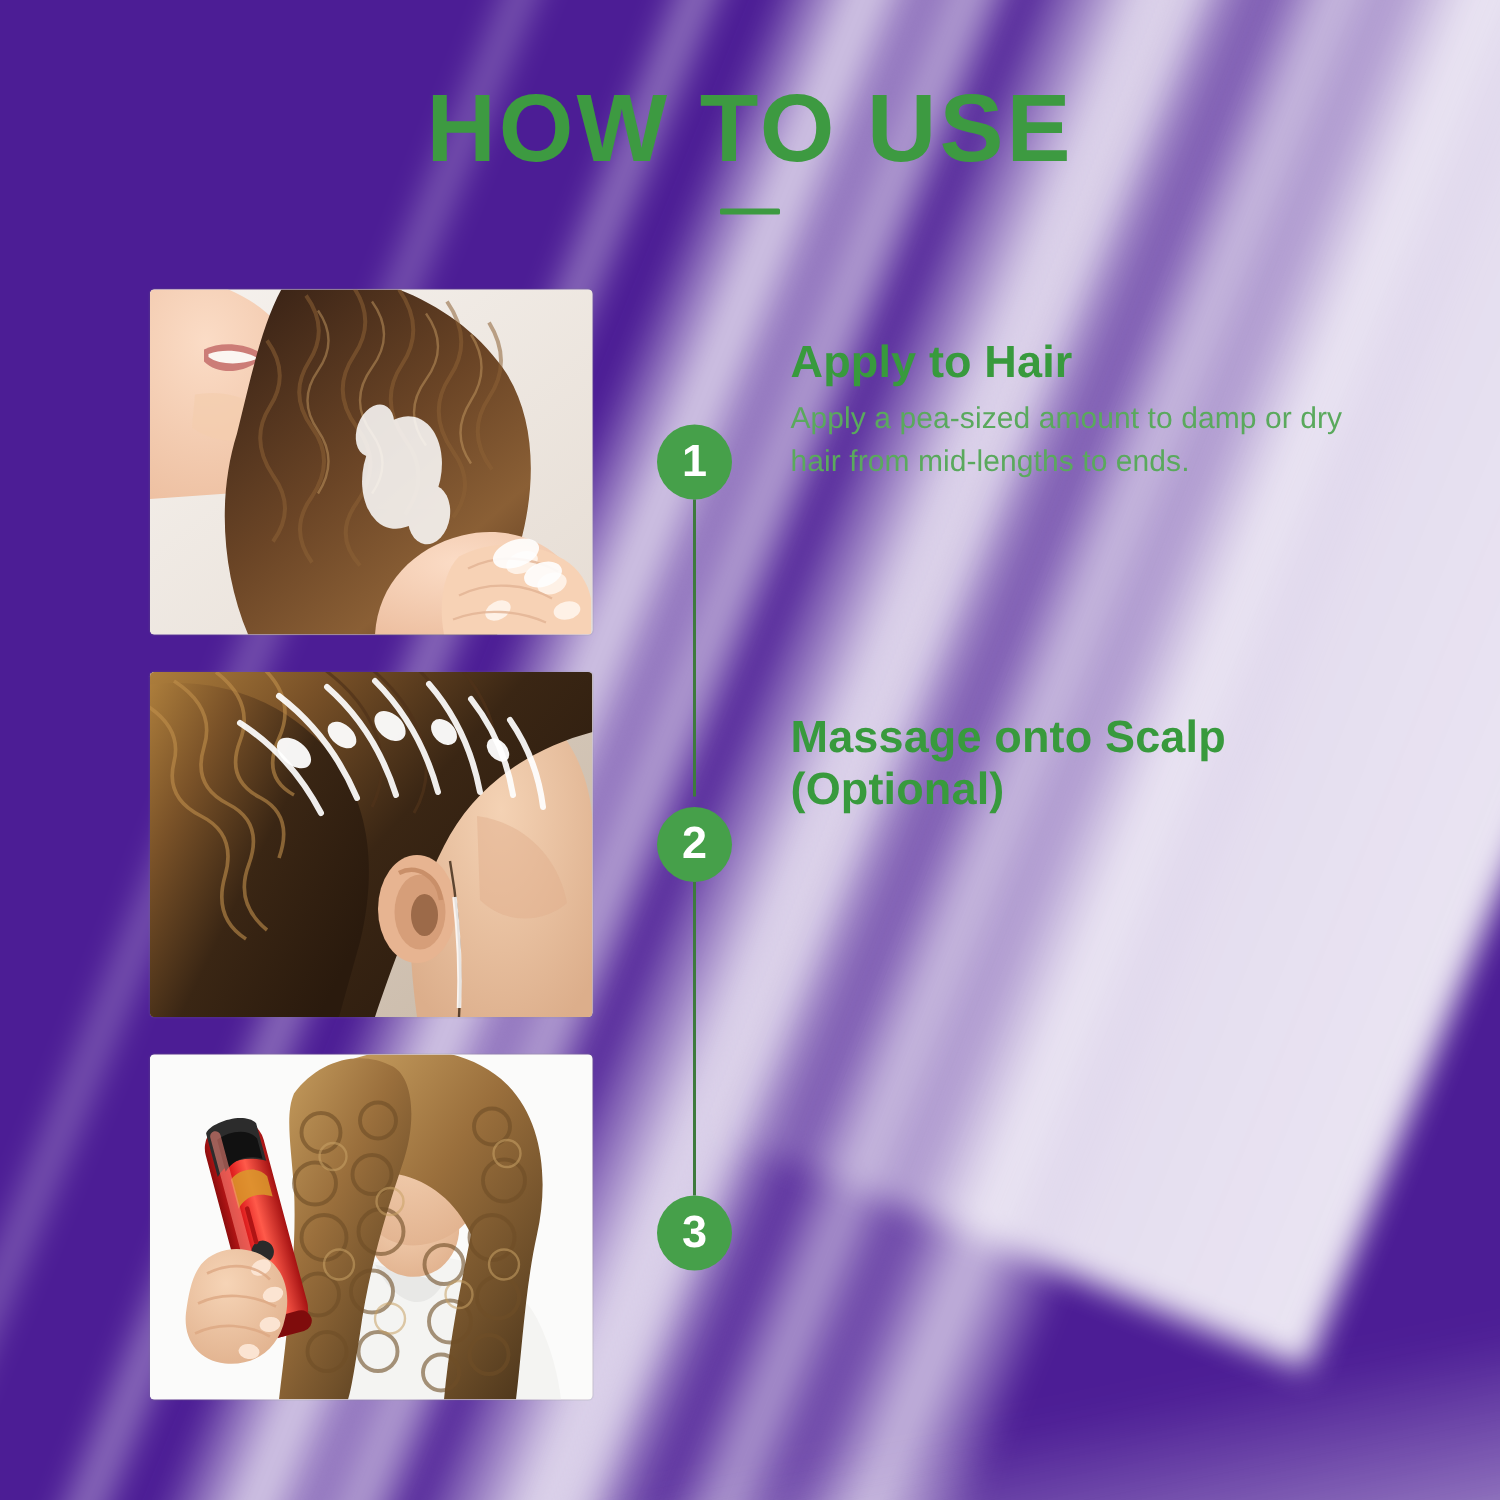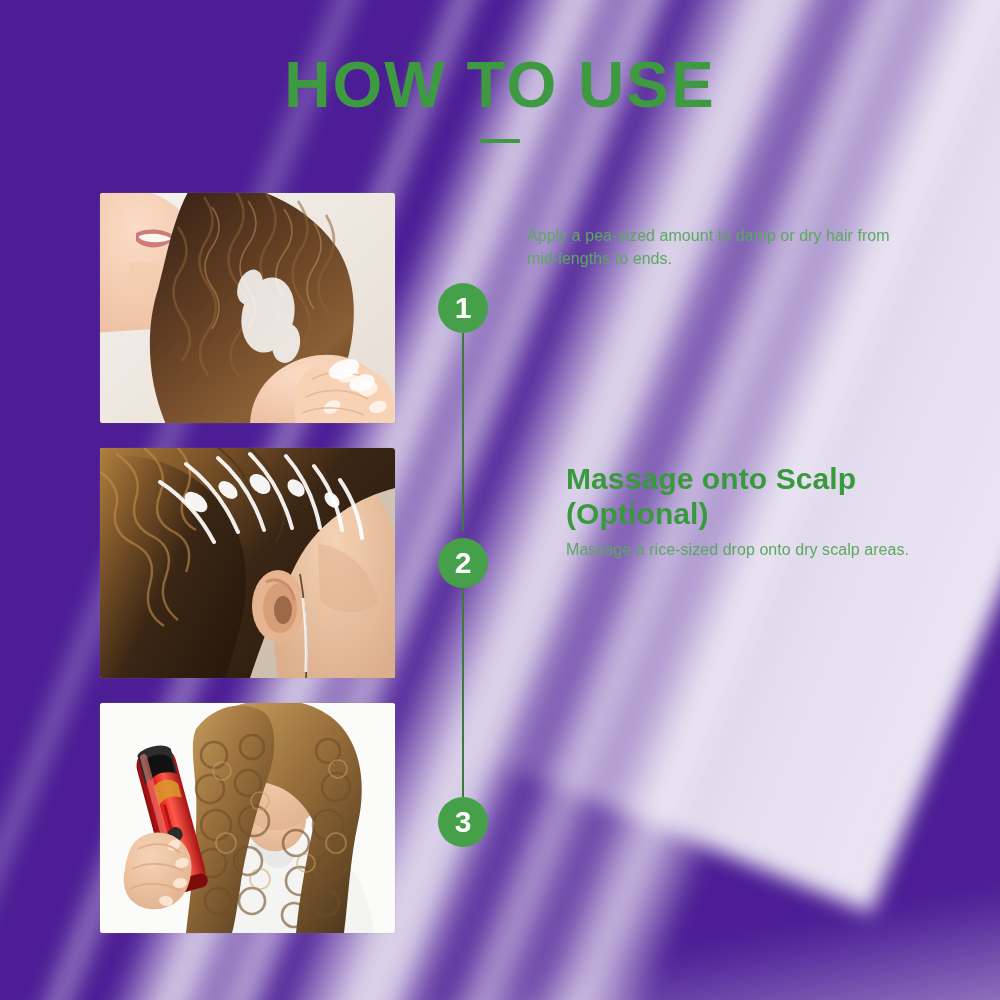--- a/index.html
+++ b/index.html
@@ -93,30 +93,30 @@
   .connector {
     position:absolute; left:24px; width:2px;
     background:#3d7a3d;
   }
   .c1 { top:140px; height:198px; }
   .c2 { top:140px; height:198px; }
   .c3 { top:-65px; height:159px; }
 
   .copy { position:absolute; left:527px; width:385px; }
   .cp1 { top:31px; }
-  .cp2 { top:13px;margin-left:39px; }
+  .cp2 { top:26px; }
   .cp3 { top:72px; }
 
   .step-title {
     font-size:30px; font-weight:bold; color:#389a3d;
     line-height:1.18; margin-bottom:6px;
     letter-spacing:.1px;
   }
   .step-body {
-    font-size:16px; color:#5aa95d; line-height:1.45;
+    font-size:20px; color:#5aa95d; line-height:1.45;
     letter-spacing:.05px;
   }
 </style>
 </head>
 <body>
 
 <div id="page">
 
   <div class="streaks">
     <div class="streak s6"></div>
@@ -212,20 +212,21 @@
           </g>
         </svg>
       </div>
 
       <div class="marker m1">
         <div class="circle">1</div>
         <div class="connector c1"></div>
       </div>
 
       <div class="copy cp1">
+        <div class="step-title">Apply to Hair</div>
         <div class="step-body">Apply a pea-sized amount to damp or dry hair from mid-lengths to ends.</div>
       </div>
     </div>
 
     <div class="step step-2">
       <div class="photo">
         <svg viewBox="0 0 295 230" preserveAspectRatio="xMidYMid slice">
           <defs>
             <linearGradient id="g2bg" x1="0" y1="0" x2="1" y2="1">
               <stop offset="0%" stop-color="#ded3c6"></stop>
@@ -293,21 +294,20 @@
         </svg>
       </div>
 
       <div class="marker m2">
         <div class="circle">2</div>
         <div class="connector c2"></div>
       </div>
 
       <div class="copy cp2">
         <div class="step-title">Massage onto Scalp (Optional)</div>
-        <div class="step-body">Massage a rice-sized drop onto dry scalp areas.</div>
       </div>
     </div>
 
     <div class="step step-3">
       <div class="photo">
         <svg viewBox="0 0 295 230" preserveAspectRatio="xMidYMid slice">
           <defs>
             <linearGradient id="g3hair" x1="0.1" y1="0" x2="0.9" y2="1">
               <stop offset="0%" stop-color="#c39a5c"></stop>
                 <stop offset="40%" stop-color="#9a6f3c"></stop>

